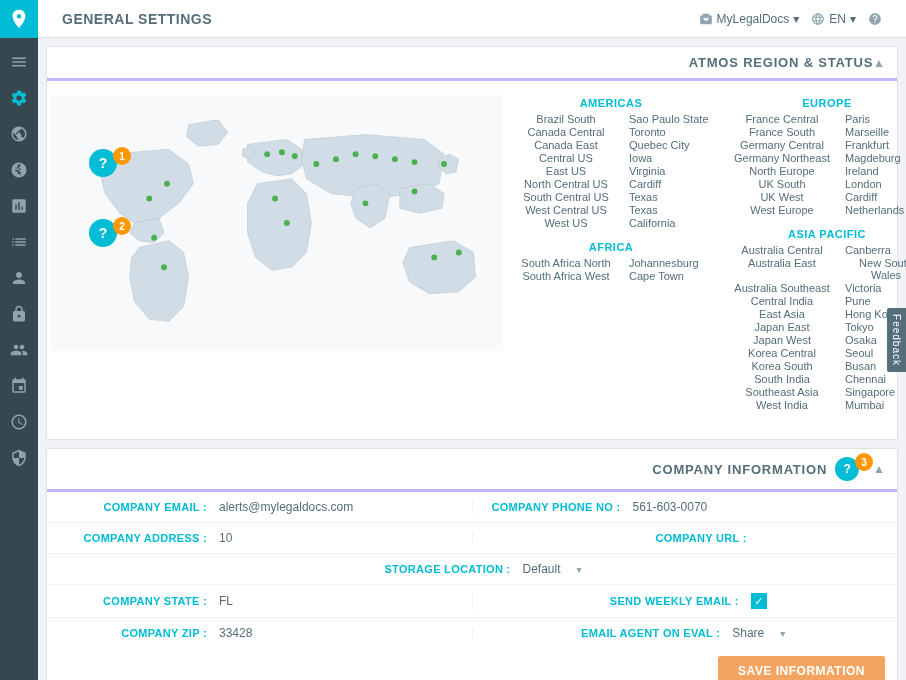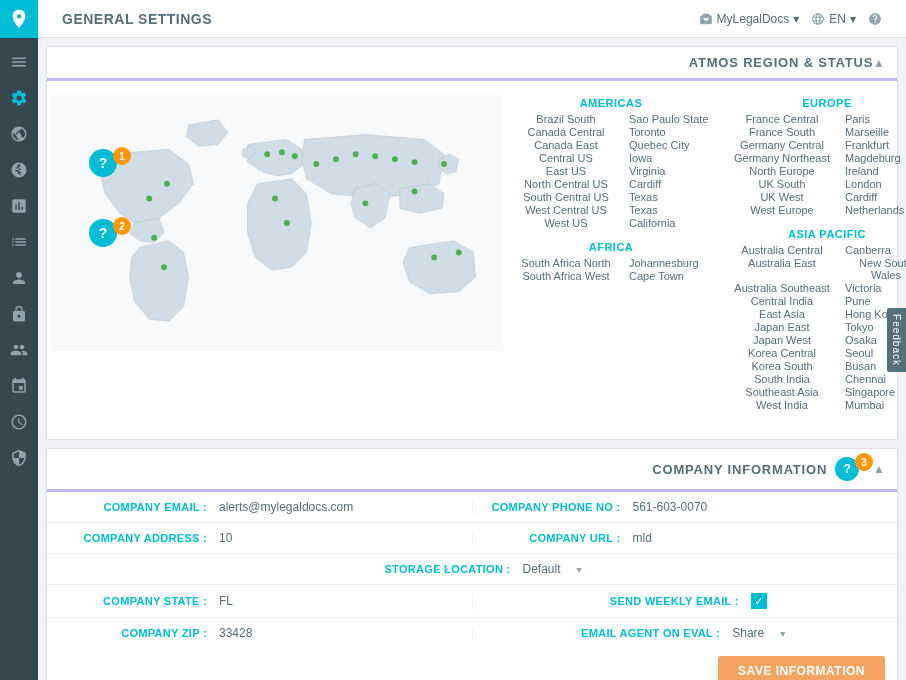--- a/index.html
+++ b/index.html
@@ -433,21 +433,20 @@
           </div>
         </div>
 
         <div class="form-row">
           <div class="form-half">
             <span class="form-label">COMPANY ADDRESS :</span>
             <span class="form-value">10</span>
           </div>
           <div class="form-half">
             <span class="form-label">COMPANY URL :</span>
-            <span class="form-value">mld</span>
           </div>
         </div>
 
         <div class="form-row">
           <div class="form-half">
             <span class="form-label">STORAGE LOCATION :</span>
             <div class="dropdown-field">
               <span class="form-value">Default</span>
               <span class="dropdown-arrow">▾</span>
             </div>

